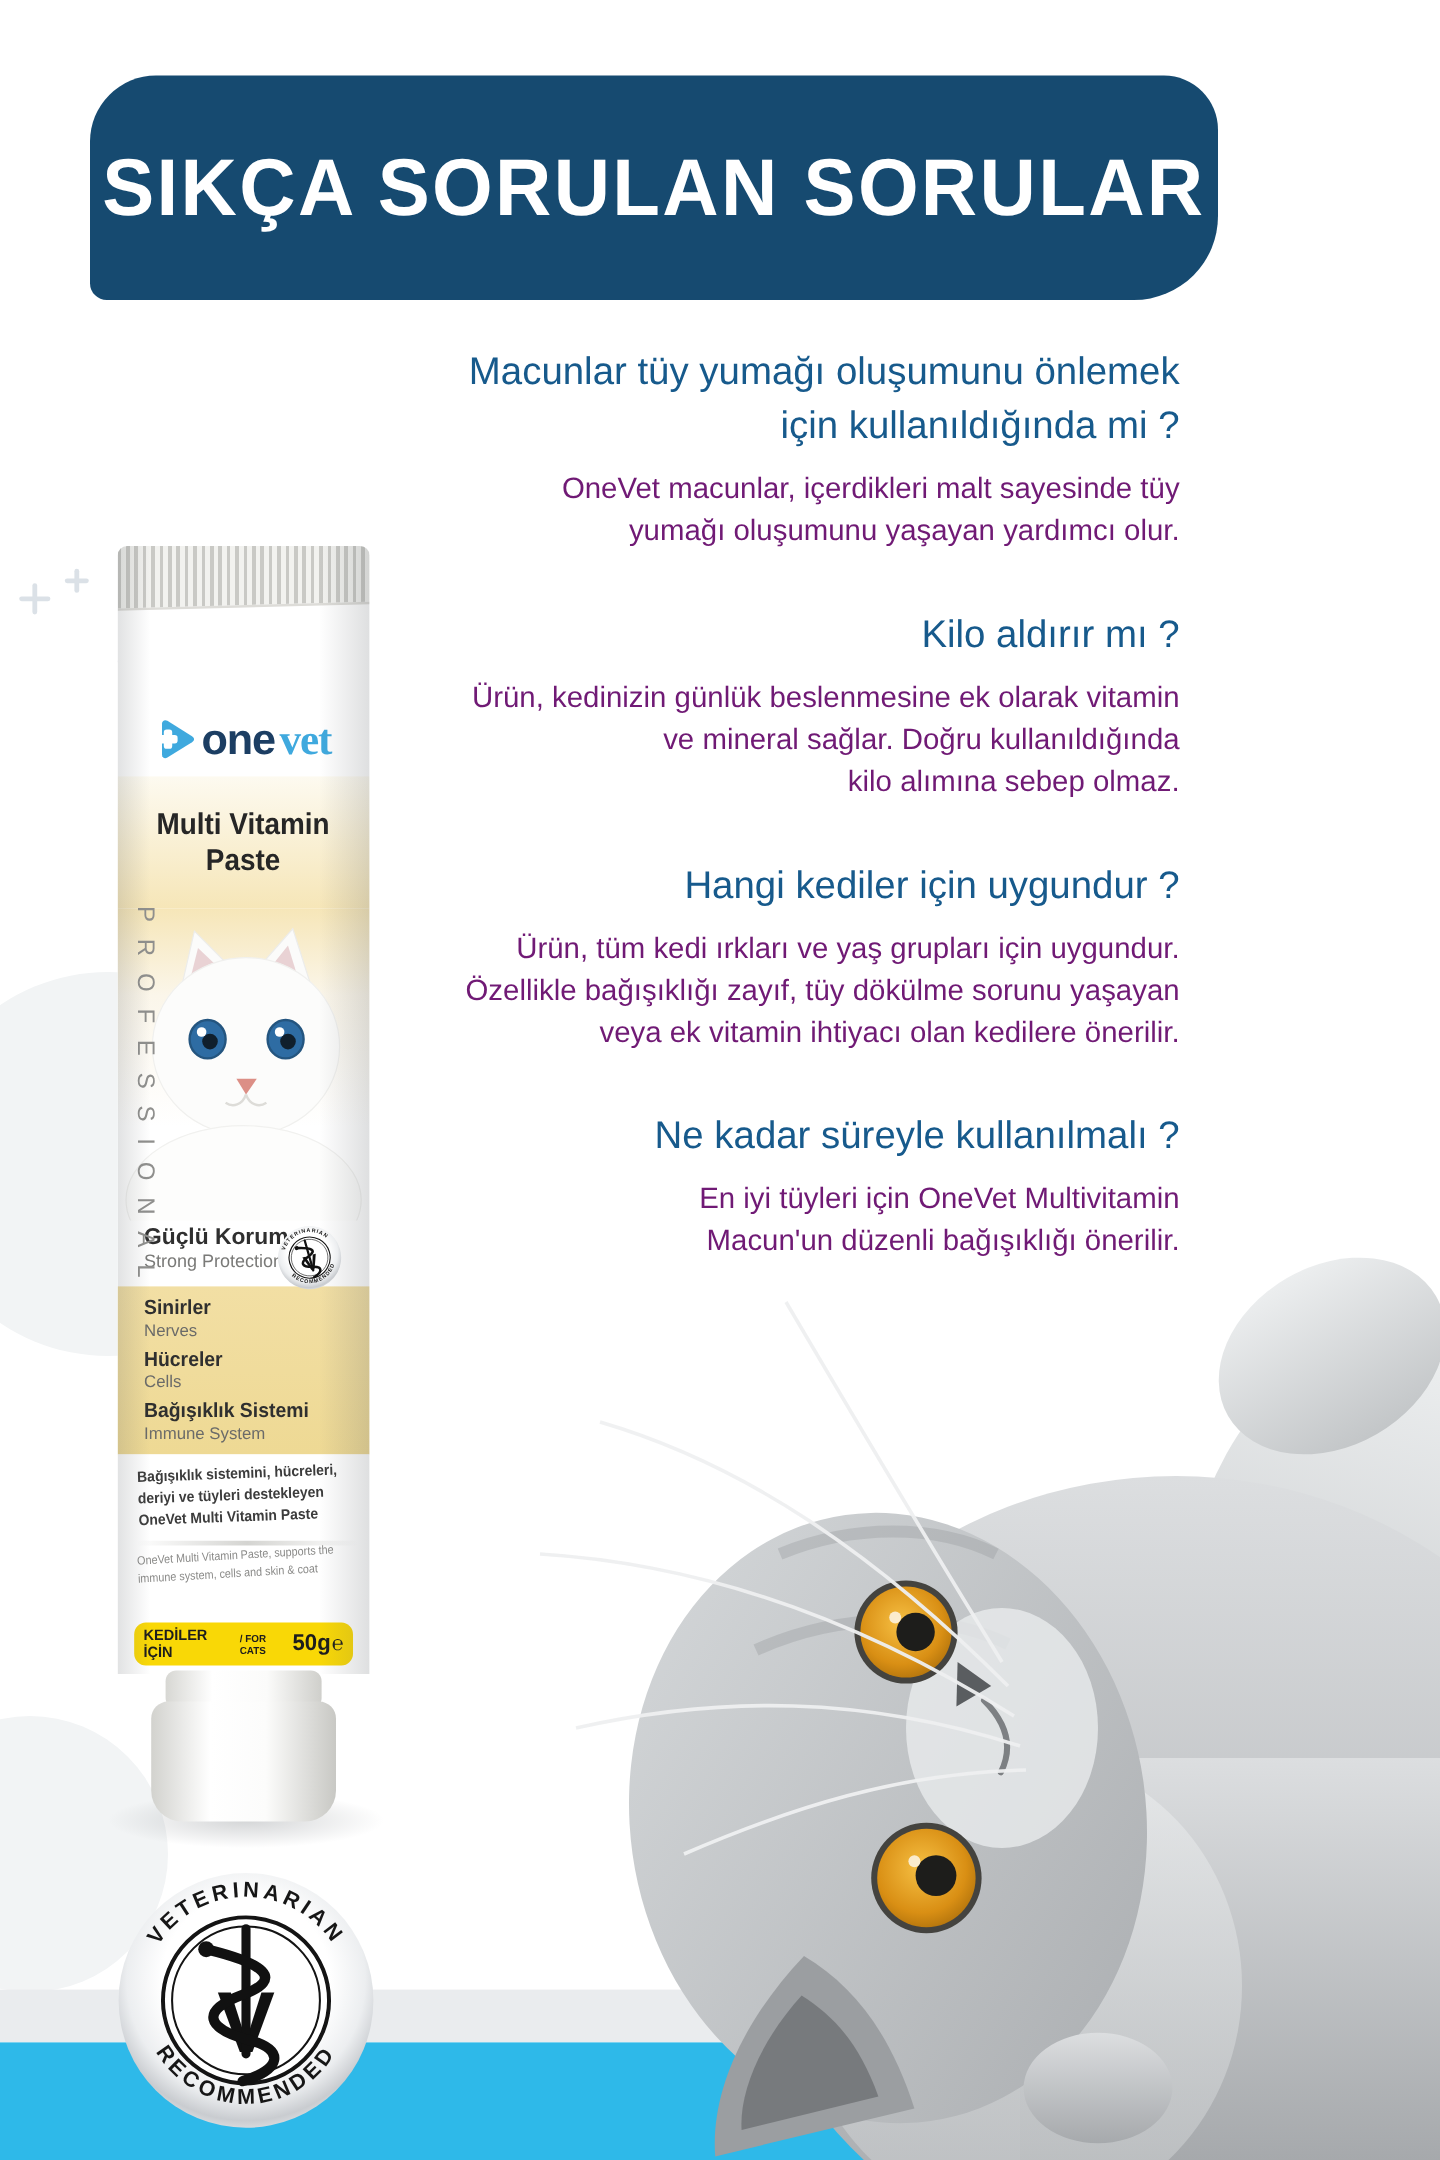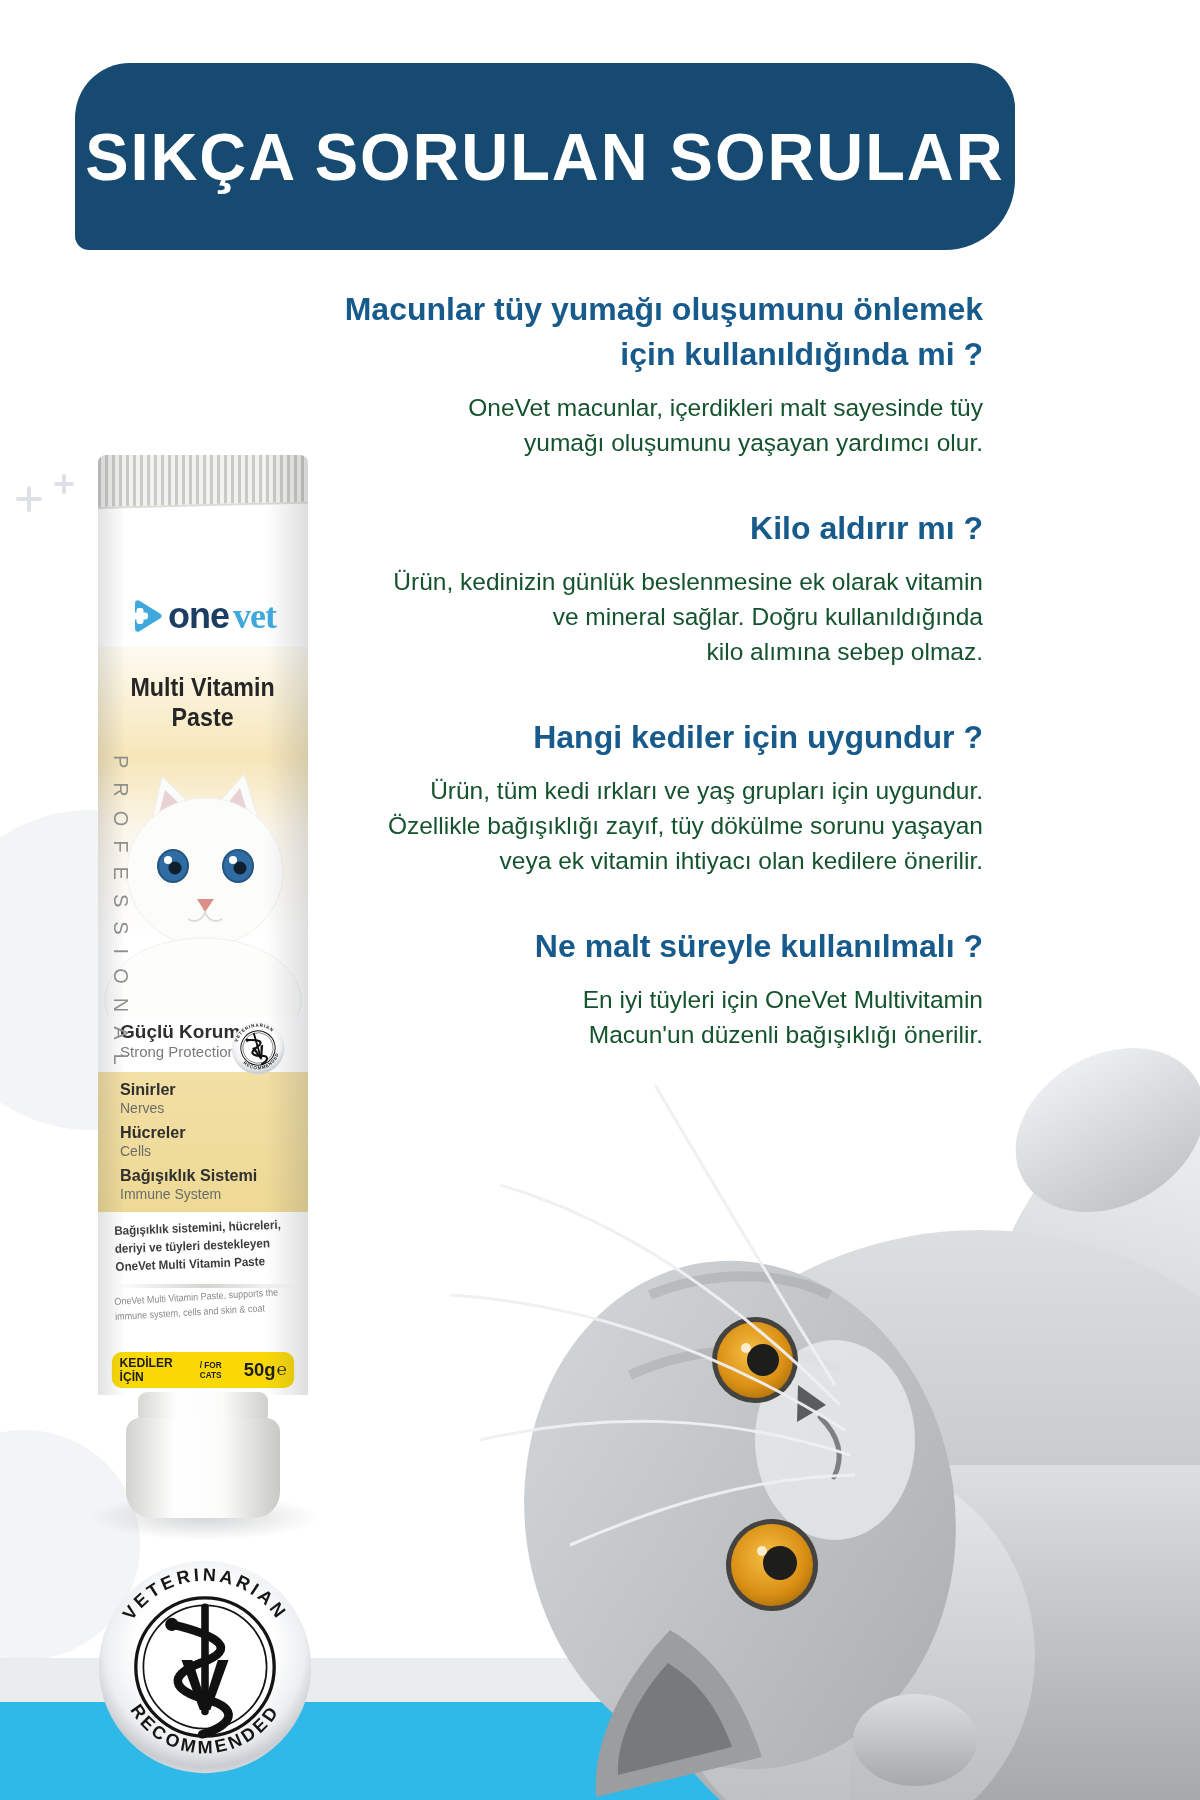--- a/index.html
+++ b/index.html
@@ -27,22 +27,22 @@
     position:absolute;left:75px;top:63px;width:940px;height:187px;
     background:#164a70;border-radius:55px 45px 70px 14px;
     display:flex;align-items:center;justify-content:center;z-index:5;
   }
   .header h1{
     margin:0;color:#ffffff;font-size:67px;font-weight:bold;letter-spacing:2px;
     transform:scaleX(.97);white-space:nowrap;
   }
   
   .faq{position:absolute;left:228px;top:287px;width:755px;text-align:right;z-index:2;}
-  .question{font-size:32px;font-weight:bold;color:#175a8c;line-height:45px;margin:0 0 13px;}
-  .answer{font-size:24.5px;color:#14532d;line-height:35px;margin:0 0 46px;}
+  .question{font-size:32px;font-weight:normal;color:#175a8c;line-height:45px;margin:0 0 13px;}
+  .answer{font-size:24.5px;color:#701a75;line-height:35px;margin:0 0 46px;}
   .q-line,.a-line{display:block;}
   
   .tube{
     position:absolute;left:98px;top:455px;width:210px;height:940px;z-index:3;
     border-radius:8px 8px 0 0;overflow:hidden;background:#ffffff;
   }
   .tube::after{
     content:"";position:absolute;inset:0;pointer-events:none;z-index:9;
     background:linear-gradient(90deg,rgba(90,95,100,.18) 0%,rgba(255,255,255,0) 13%,rgba(255,255,255,0) 80%,rgba(90,95,100,.20) 100%);
   }
@@ -339,21 +339,21 @@
       </div>
       <div class="answer">
         <span class="a-line">Ürün, tüm kedi ırkları ve yaş grupları için uygundur.</span>
         <span class="a-line">Özellikle bağışıklığı zayıf, tüy dökülme sorunu yaşayan</span>
         <span class="a-line">veya ek vitamin ihtiyacı olan kedilere önerilir.</span>
       </div>
     </div>
 
     <div>
       <div class="question">
-        <span class="q-line">Ne malt süreyle kullanılmalı ?</span>
+        <span class="q-line">Ne kadar süreyle kullanılmalı ?</span>
       </div>
       <div class="answer">
         <span class="a-line">En iyi tüyleri için OneVet Multivitamin</span>
         <span class="a-line">Macun'un düzenli bağışıklığı önerilir.</span>
       </div>
     </div>
 
   </div>
 </div>
 

